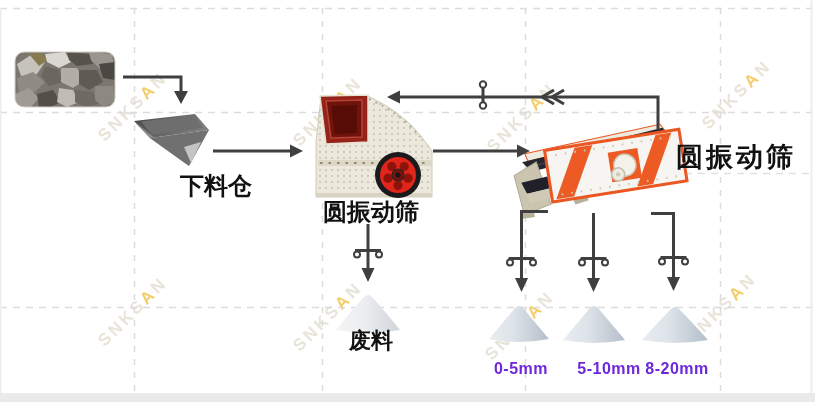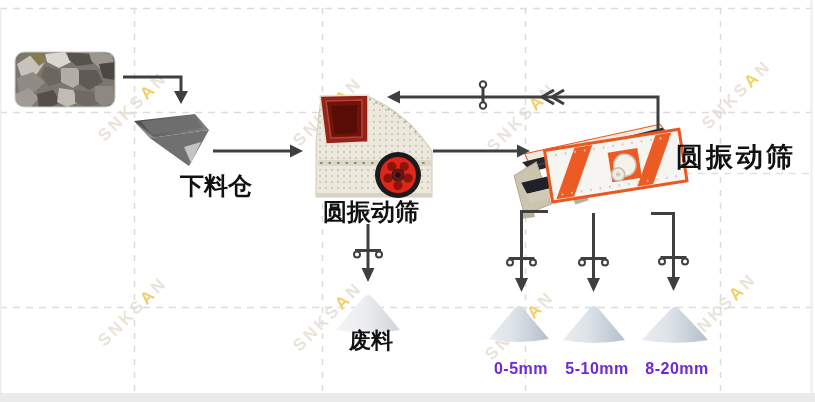--- a/index.html
+++ b/index.html
@@ -218,15 +218,15 @@
     <path fill="url(#coneP)" d="M489,339 Q505,320 515,308 Q519,304 523,308 Q533,320 549,339 Q519,345 489,339 Z"></path>
     <path fill="url(#coneP)" d="M563,340 Q579,321 590,308 Q594,304 598,308 Q609,321 625,340 Q594,346 563,340 Z"></path>
     <path fill="url(#coneP)" d="M642,340 Q659,321 671,309 Q675,305 679,309 Q691,321 708,340 Q675,346 642,340 Z"></path>
   </svg>
 
   <div class="lbl lbl-cn" style="left:148px;top:173px;width:80px;margin-left:28px;">下料仓</div>
   <div class="lbl lbl-cn" style="left:316px;top:199px;width:110px;">圆振动筛</div>
   <div class="lbl lbl-waste" style="left:341px;top:329px;width:60px;">废料</div>
   <div class="lbl lbl-screen" style="left:676px;top:143px;">圆振动筛</div>
   <div class="lbl lbl-mm" style="left:476px;top:345px;width:90px;">0-5mm</div>
-  <div class="lbl lbl-mm" style="left:552px;top:345px;width:90px;text-align:center;">5-10mm</div>
+  <div class="lbl lbl-mm" style="left:564px;top:345px;width:90px;text-align:center;">5-10mm</div>
   <div class="lbl lbl-mm" style="left:632px;top:345px;width:90px;">8-20mm</div>
 </div>
 
 </body></html>

